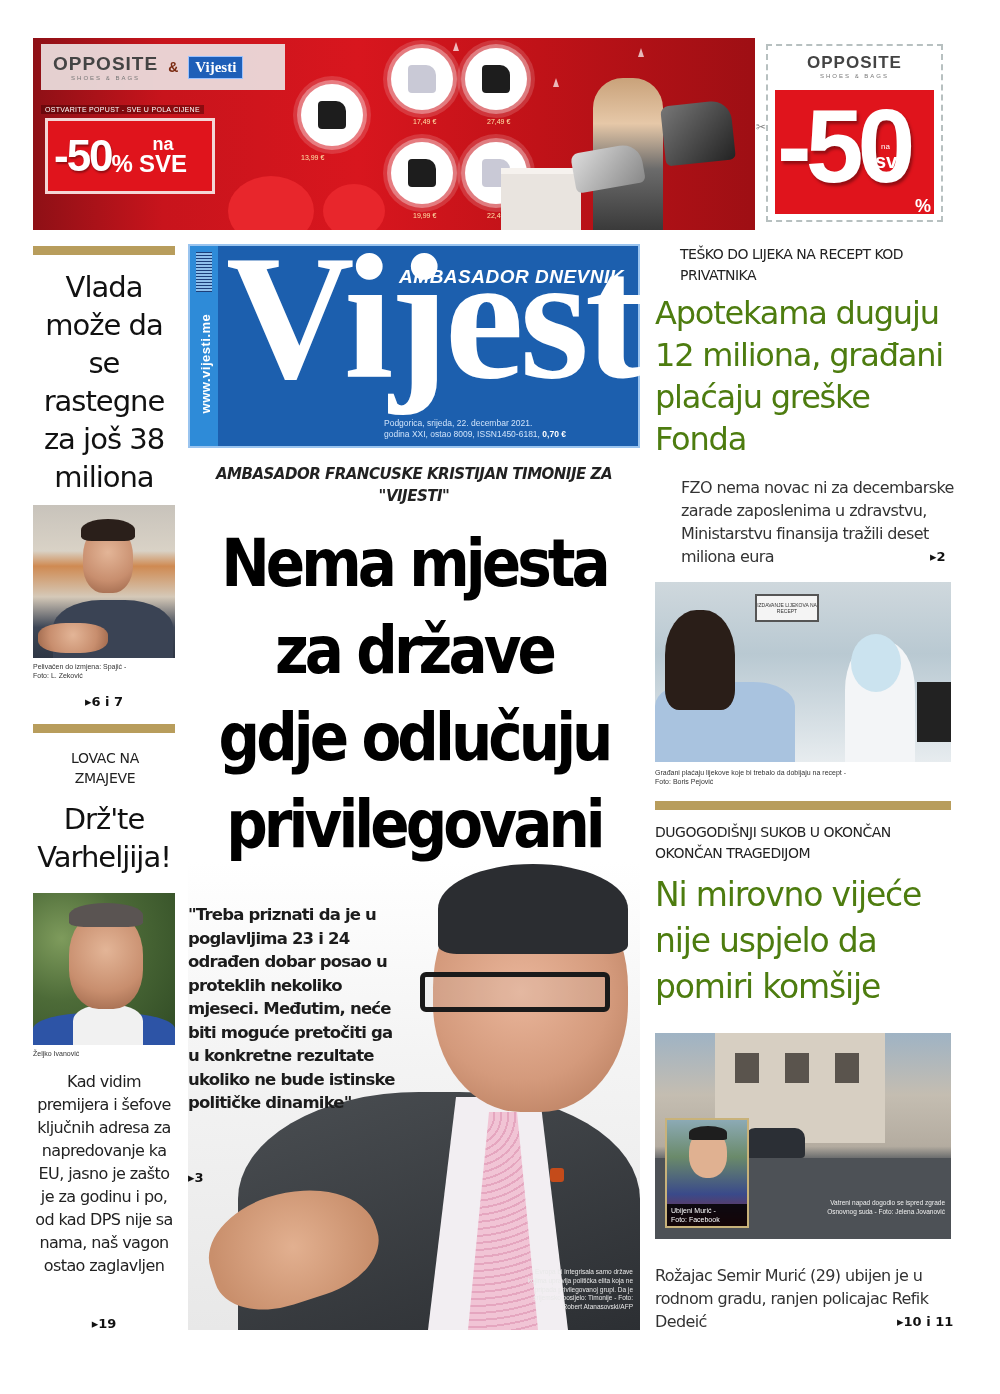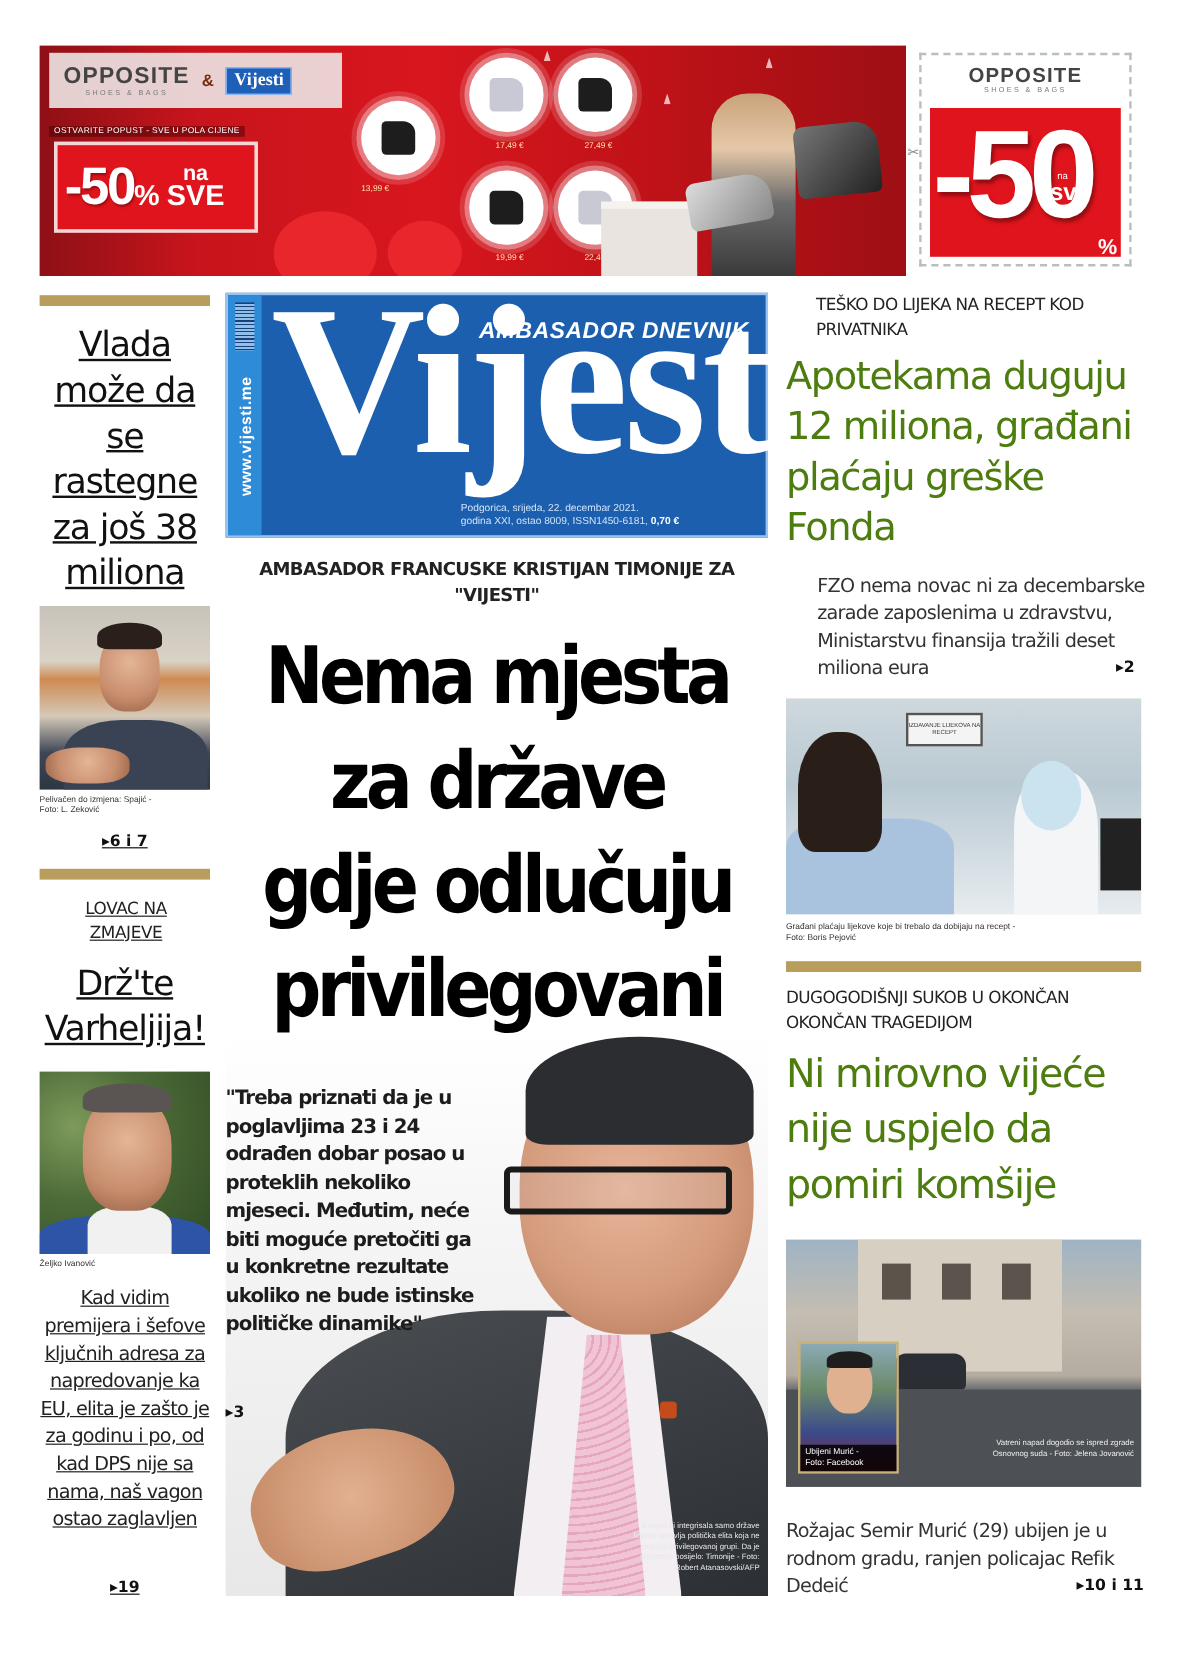--- a/index.html
+++ b/index.html
@@ -49,36 +49,36 @@
   .masthead { left: 188px; top: 244px; width: 452px; height: 204px; background: #1c5fae; border: 2px solid #9ac4ef; }
   .mast-side { position: absolute; left: 0; top: 0; width: 28px; height: 100%; background: #2e8bd8; }
   .mast-url { position: absolute; left: -50px; top: 110px; width: 130px; transform: rotate(-90deg); color: #fff; font-weight: bold; font-size: 13px; text-align: center; letter-spacing: .5px; }
   .mast-barcode { position: absolute; left: 6px; top: 6px; width: 16px; height: 40px; background: repeating-linear-gradient(0deg,#1c3f7a 0 1px,#8fc0ec 1px 3px); }
   .mast-tag { position: absolute; right: 14px; top: 20px; color: #fff; font-weight: bold; font-style: italic; font-size: 19px; letter-spacing: .5px; }
   .mast-title { position: absolute; left: 36px; top: -18px; color: #fff; font-family: "Liberation Serif", serif; font-weight: bold; font-size: 178px; letter-spacing: -4px; line-height: 1; }
   .mast-info { position: absolute; left: 194px; top: 172px; color: #cfe3fa; font-size: 8.5px; line-height: 1.35; }
   .mast-info b { color: #fff; }
 
   
-  .left-col { left: 33px; width: 142px; text-align: center; text-decoration: underline; }
+  .left-col { left: 33px; width: 142px; text-align: center; }
   .h-med { font-family: "DejaVu Sans", sans-serif; font-size: 29px; line-height: 38px; color: #111; letter-spacing: -1px; }
   .kicker { font-family: "DejaVu Sans", sans-serif; font-size: 14px; line-height: 20px; color: #222; text-transform: uppercase; letter-spacing: -0.3px; }
   .caption { font-size: 7px; color: #333; text-align: left; line-height: 1.3; }
   .pageref { font-family: "DejaVu Sans", sans-serif; font-weight: bold; font-size: 13px; color: #111; }
   .body-text { font-family: "DejaVu Sans", sans-serif; font-size: 16px; line-height: 23px; color: #222; letter-spacing: -0.6px; }
 
   .photo { overflow: hidden; position: absolute; }
   .photo-spajic { background: linear-gradient(180deg,#c8c3bb 0%,#d9d2c6 30%,#cf8a52 40%,#d5c9b8 60%,#3d4656 80%,#2e3644 100%); }
   .photo-ivanovic { background: radial-gradient(circle at 20% 30%,#7e9b5c 0,#4d6b38 40%,#2f4a24 100%); }
   .face { position: absolute; border-radius: 45% 45% 40% 40%; background: radial-gradient(circle at 50% 40%,#e3b597 0,#c88e6e 60%,#9a6448 100%); }
   .hair { position: absolute; border-radius: 50% 50% 20% 20%; background: #2a1f1a; }
   .suit { position: absolute; border-radius: 40% 40% 0 0; }
 
   
-  .center-kicker { left: 188px; top: 463px; width: 452px; text-align: center; font-family: "DejaVu Sans", sans-serif; font-weight: bold; font-size: 15px; line-height: 22px; color: #222; letter-spacing: -0.5px; }
+  .center-kicker { left: 188px; top: 463px; width: 452px; text-align: center; font-family: "DejaVu Sans", sans-serif; font-weight: bold; font-size: 15px; line-height: 22px; color: #222; letter-spacing: -0.5px; font-style: italic; }
   .main-head { left: 188px; top: 520px; width: 452px; text-align: center; font-family: "DejaVu Sans", sans-serif; font-weight: bold; font-size: 66px; line-height: 87px; color: #000; letter-spacing: -4.5px; transform: scaleX(0.88); transform-origin: center top; white-space: nowrap; }
   .ambassador { left: 188px; top: 862px; width: 452px; height: 468px; }
   .amb-bg { position: absolute; left: 0; top: 0; width: 100%; height: 100%; background: linear-gradient(180deg,#ffffff 0%,#f4f4f4 40%,#e8e8e8 100%); }
   .amb-suit { position: absolute; left: 50px; top: 230px; width: 402px; height: 238px; background: linear-gradient(160deg,#4a4e52,#2c2f33); border-radius: 45% 45% 0 0; }
   .amb-shirt { position: absolute; left: 240px; top: 235px; width: 140px; height: 233px; background: #f2eef2; clip-path: polygon(20% 0,80% 0,100% 100%,0 100%); }
   .amb-tie { position: absolute; left: 280px; top: 250px; width: 70px; height: 218px; background: repeating-radial-gradient(circle at 4px 4px,#e5a6bf 0 2px,#f1c4d5 2px 7px); clip-path: polygon(30% 0,70% 0,100% 100%,0 100%); }
   .amb-head { position: absolute; left: 245px; top: 10px; width: 195px; height: 240px; border-radius: 48% 48% 45% 45%; background: radial-gradient(circle at 45% 50%,#e9b59a 0,#d49a7c 55%,#b17657 100%); }
   .amb-hair { position: absolute; left: 250px; top: 2px; width: 190px; height: 90px; border-radius: 50% 50% 10% 10%; background: #2b2d31; }
   .amb-glasses { position: absolute; left: 232px; top: 110px; width: 190px; height: 40px; border: 5px solid #1a1a1a; border-radius: 6px; background: rgba(200,200,200,.15); }
   .amb-hand { position: absolute; left: 20px; top: 330px; width: 170px; height: 110px; border-radius: 45% 55% 40% 40%; background: radial-gradient(circle at 50% 50%,#e2b090 0,#c98f6c 80%); transform: rotate(-18deg); }
@@ -203,21 +203,21 @@
 <div class="abs left-col h-med" style="top:800px;">Drž'te Varheljija!</div>
 
 <div class="photo photo-ivanovic" style="left:33px;top:893px;width:142px;height:152px;">
   <div class="suit" style="left:0;top:120px;width:142px;height:40px;background:#2d54a6;"></div>
   <div class="suit" style="left:40px;top:112px;width:70px;height:40px;background:#f1f1f1;border-radius:40% 40% 0 0;"></div>
   <div class="face" style="left:36px;top:18px;width:74px;height:98px;"></div>
   <div class="hair" style="left:36px;top:10px;width:74px;height:24px;background:#5a5452;"></div>
 </div>
 <div class="abs caption" style="left:33px;top:1049px;width:142px;">Željko Ivanović</div>
 
-<div class="abs left-col body-text" style="top:1070px;left:30px;width:148px;">Kad vidim premijera i šefove ključnih adresa za napredovanje ka EU, elita je zašto je za godinu i po, od kad DPS nije sa nama, naš vagon ostao zaglavljen</div>
+<div class="abs left-col body-text" style="top:1070px;left:30px;width:148px;">Kad vidim premijera i šefove ključnih adresa za napredovanje ka EU, jasno je zašto je za godinu i po, od kad DPS nije sa nama, naš vagon ostao zaglavljen</div>
 <div class="abs left-col pageref" style="top:1316px;">
   <span>▸</span><span>19</span>
 </div>
 
 <div class="abs masthead">
   <div class="mast-side">
     <div class="mast-barcode"></div>
     <div class="mast-url">www.vijesti.me</div>
   </div>
   <div class="mast-title">Vijesti</div>

